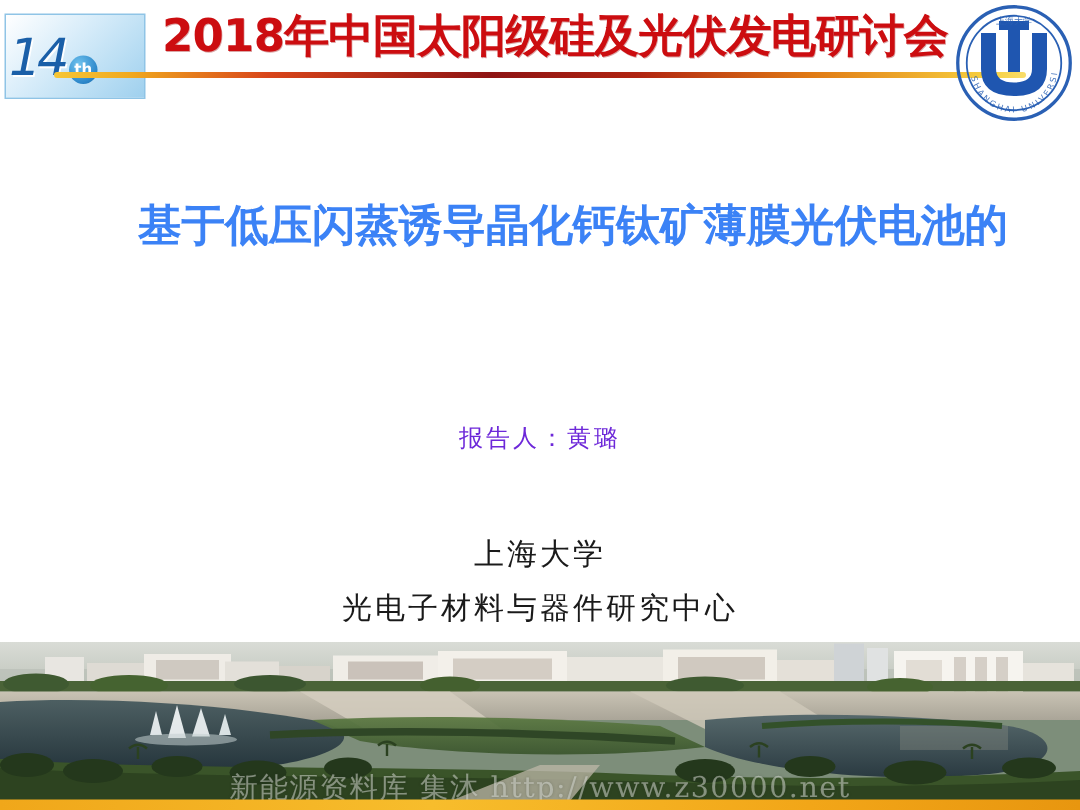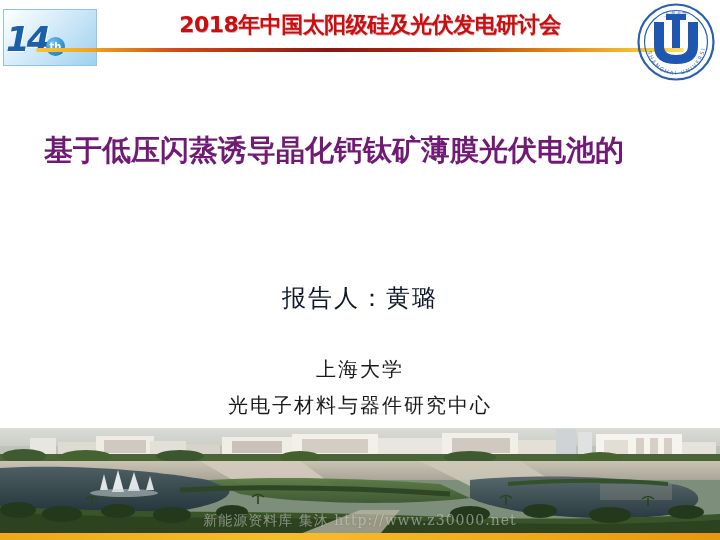--- a/index.html
+++ b/index.html
@@ -31,21 +31,21 @@
   }
   .header-title {
     position: absolute;
     left: 100px;
     top: 4px;
     width: 540px;
     height: 44px;
     line-height: 42px;
     text-align: center;
     font-family: "DejaVu Sans", "Liberation Sans", sans-serif;
-    font-size: 22px;
+    font-size: 30px;
     font-weight: bold;
     color: #cc0d10;
     letter-spacing: -0.5px;
     white-space: nowrap;
     text-shadow: 0.5px 0.5px 0 rgba(150,0,0,0.35);
   }
   .header-rule {
     position: absolute;
     left: 36px;
     top: 48px;
@@ -67,21 +67,21 @@
     background: linear-gradient(135deg, #ffffff 0%, #dbeefa 38%, #bcdff4 70%, #9fd0ee 100%);
     border: 1px solid #8fc4e6;
     overflow: hidden;
   }
   .logo-cspv .num14 {
     position: absolute;
     left: 2px;
     top: 12px;
     font-family: "DejaVu Sans", sans-serif;
     font-size: 34px;
-    font-weight: bold;
+    font-weight: normal;
     font-style: italic;
     color: #1a5fa8;
     letter-spacing: -3px;
     line-height: 34px;
     text-shadow: 1px 1px 0 #ffffff;
   }
   .logo-cspv .th-badge {
     position: absolute;
     left: 42px;
     top: 3px;
@@ -115,46 +115,46 @@
     position: absolute;
     right: 4px;
     top: 2px;
     width: 80px;
     height: 80px;
   }
 
   
   .main-title {
     position: absolute;
-    left: 44px;
+    left: 32px;
     top: 128px;
     width: 640px;
-    text-align: left;
+    text-align: right;
     font-family: "DejaVu Sans", "Liberation Sans", sans-serif;
     font-size: 29px;
     font-weight: bold;
-    color: #701a75;
+    color: #3b82f6;
     line-height: 44px;
     letter-spacing: 0px;
   }
   .main-title .ln {
     display: block;
     white-space: nowrap;
   }
 
   
   .presenter {
     position: absolute;
     left: 0;
     top: 282px;
     width: 720px;
     text-align: center;
     font-family: "DejaVu Serif", "Liberation Serif", serif;
-    font-size: 24px;
-    color: #0f172a;
+    font-size: 16px;
+    color: #6d28d9;
     letter-spacing: 2px;
   }
   .affil {
     position: absolute;
     left: 0;
     width: 720px;
     text-align: center;
     font-family: "DejaVu Serif", "Liberation Serif", serif;
     font-size: 20px;
     color: #1a1a1a;
@@ -175,21 +175,21 @@
   }
   .photo-svg { display: block; }
 
   .photo-watermark {
     position: absolute;
     left: 0;
     top: 512px;
     width: 720px;
     text-align: center;
     font-family: "DejaVu Serif", "Liberation Serif", serif;
-    font-size: 14px;
+    font-size: 19px;
     color: rgba(225,228,222,0.50);
     letter-spacing: 1px;
     white-space: nowrap;
     text-shadow: 0 0 2px rgba(40,50,40,0.25);
     pointer-events: none;
   }
 
   .bottom-bar {
     position: absolute;
     left: 0;

